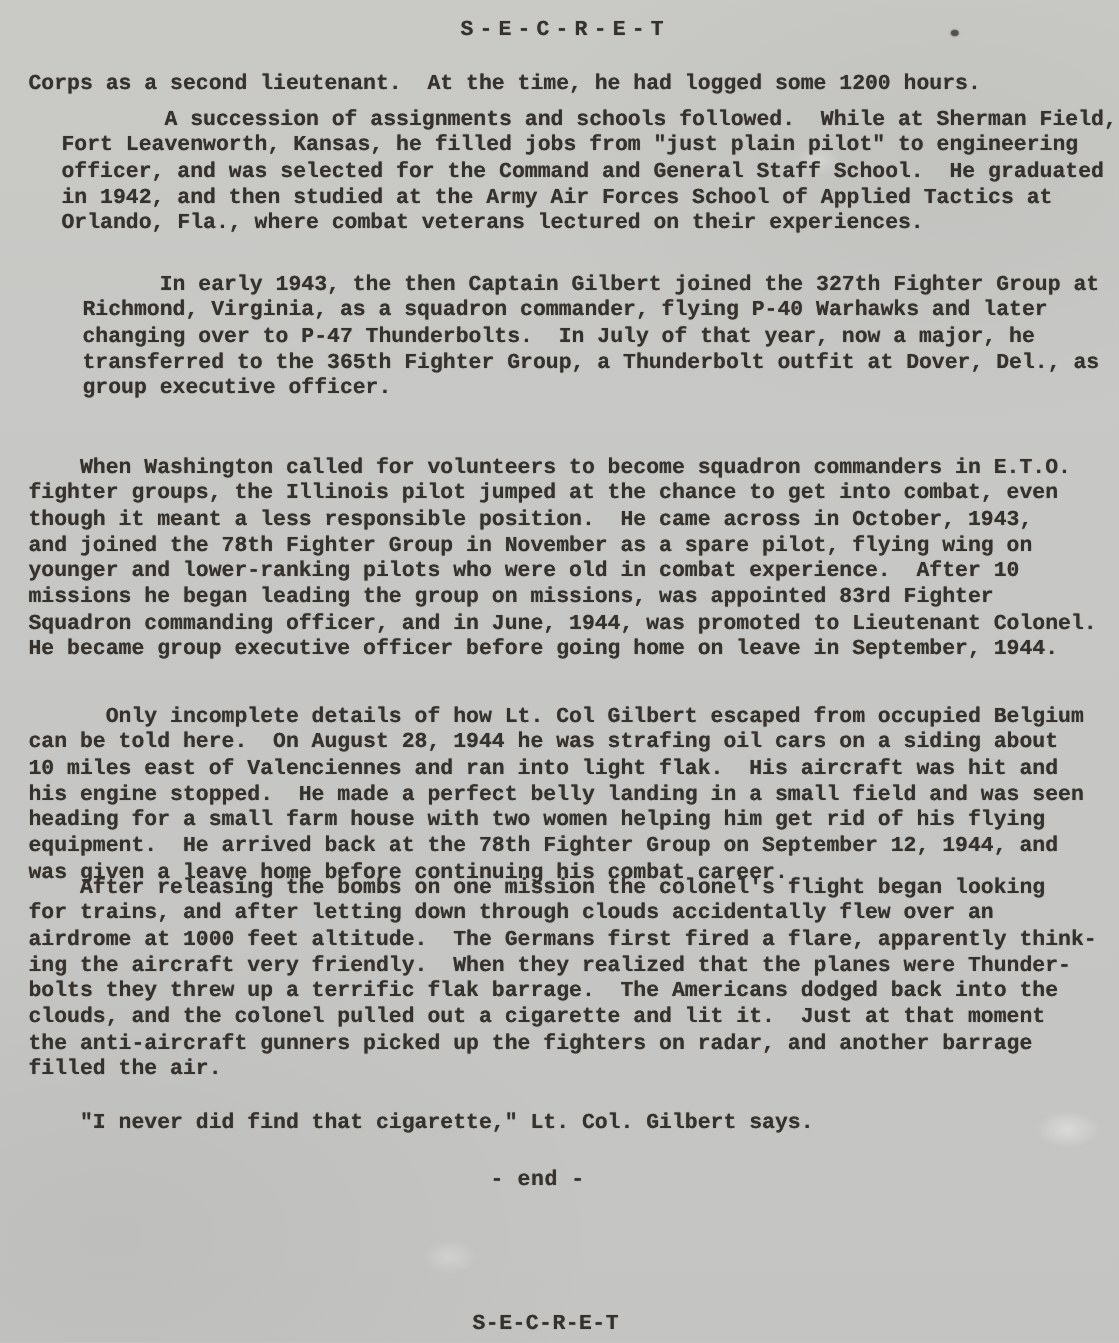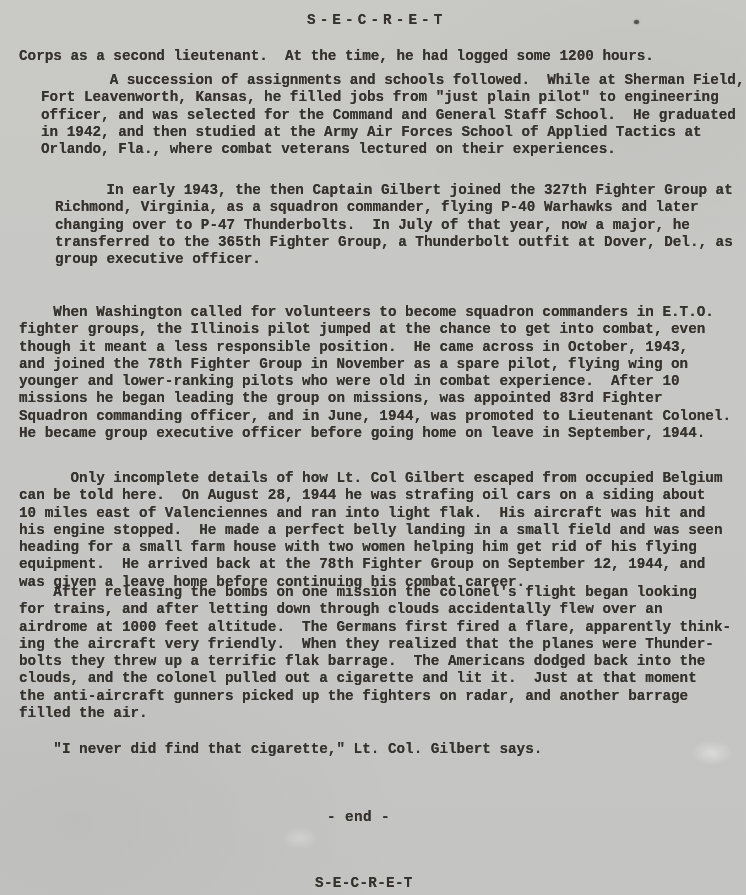--- a/index.html
+++ b/index.html
@@ -25,21 +25,21 @@
     position: absolute;
     white-space: pre;
     font-size: 14.3px;
     line-height: 17.3px;
     font-weight: bold;
     color: #35322d;
     text-shadow: 0 0 0.6px rgba(53,50,45,0.75);
   }
   .banner-top    { left: 307px; top: 12px;  letter-spacing: 4.1px; }
   .banner-bottom { left: 315px; top: 875px; letter-spacing: 0.3px; }
-  .end-marker    { left: 327px; top: 809px; letter-spacing: 0.4px; }
+  .end-marker    { left: 327px; top: 779px; letter-spacing: 0.4px; }
   .p1    { left: 19px; top: 48px;  }
   .p2    { left: 19px; top: 72px; margin-left: 22px;  }
   .p3    { left: 19px; top: 182px; margin-left: 36px; }
   .p4    { left: 19px; top: 304px; }
   .p5    { left: 19px; top: 470px; }
   .p6    { left: 19px; top: 584px; }
   .quote { left: 19px; top: 741px; }
   .speck {
     position: absolute;
     left: 634px; top: 20px;

